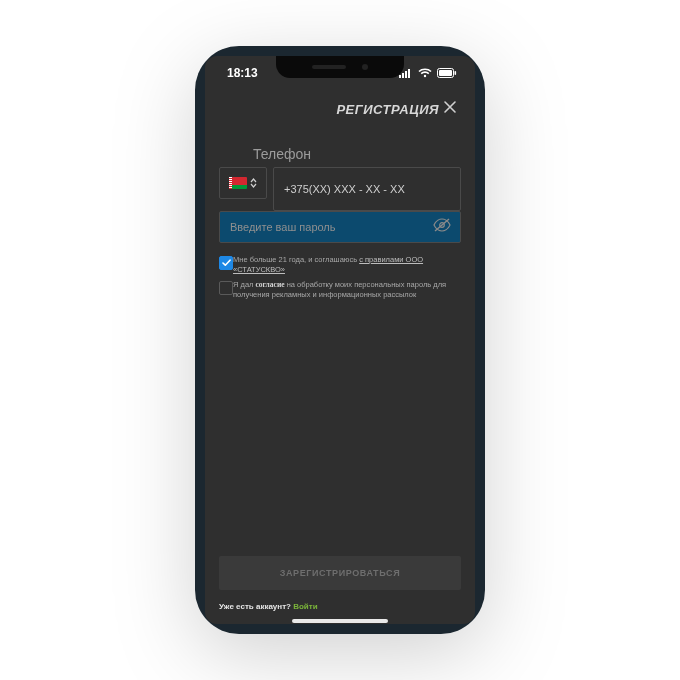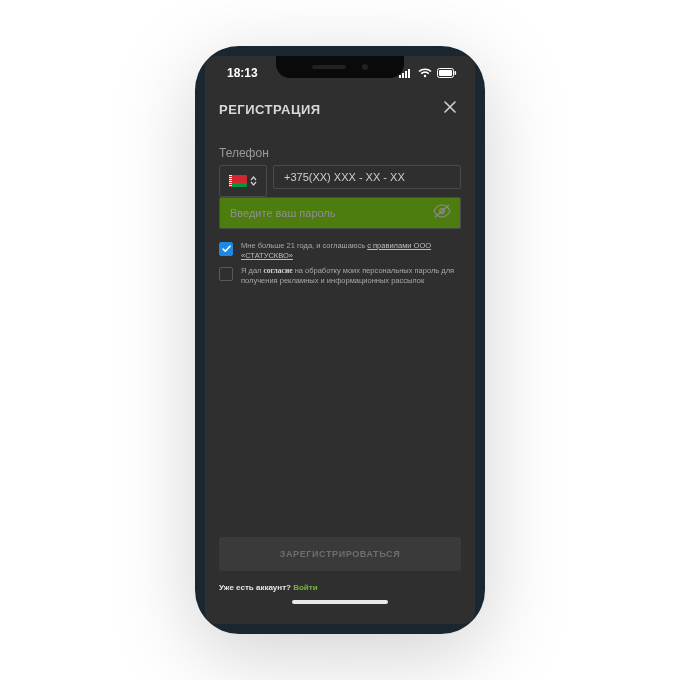--- a/index.html
+++ b/index.html
@@ -56,40 +56,42 @@
     font-size: 12px;
     font-weight: 600;
     position: relative;
     z-index: 20;
   }
   .status-right { display:flex; align-items:center; gap:5px; }
   .indicator svg { display:block; }
   .header {
     display: flex;
     align-items: center;
-    justify-content: space-between;
+    justify-content: flex-end;
     padding: 6px 14px 12px 14px;
     color: #d8d8d8;
+    font-style: italic;
   }
   .header-title {
     font-size: 13px;
     font-weight: 700;
     letter-spacing: 0.5px;
   }
   .close-btn {
     color: #d0d0d0;
     cursor: pointer;
     padding:4px;
   }
   .form { padding: 4px 14px; flex:1; }
   .label {
-    font-size: 12px;
+    font-size: 14px;
     color: #9b9b9b;
     margin-bottom: 5px;
     margin-top: 8px;
+    margin-left: 34px;
   }
   .phone-row { display:flex; gap:6px; }
   .country-select {
     width: 48px; height: 32px;
     border: 1px solid #4a4a4a;
     border-radius: 2px;
     display:flex; align-items:center; justify-content:center;
     gap:3px;
     background:#2f2f2f;
     cursor:pointer;
@@ -100,49 +102,49 @@
     position:relative;
     border-radius:1px;
   }
   .flag::before{
     content:"";
     position:absolute; left:0; top:0; bottom:0; width:3px;
     background: repeating-linear-gradient(#fff 0 1px, #d22730 1px 2px);
   }
   .chevrons { display:flex; flex-direction:column; line-height:0; }
   .phone-input {
-    flex:1; height:24px;
+    flex:1; height:44px;
     border:1px solid #4a4a4a;
     border-radius:2px;
     background:#2f2f2f;
     color:#e4e4e4;
     font-size:11px;
     padding:0 10px;
   }
   .phone-input::placeholder { color:#cfcfcf; }
   .password-wrap {
     position:relative;
     margin-bottom:12px;
   }
   .password-input {
     width:100%; height:32px;
     border:1px solid #4a4a4a;
     border-radius:2px;
-    background:#4d7c0f;
+    background:#0c4a6e;
     color:#e4e4e4;
     font-size:11px;
     padding:0 34px 0 10px;
   }
   .password-input::placeholder { color:#8f8f8f; }
   .eye-btn {
     position:absolute; right:6px; top:50%; transform:translateY(-50%);
     color:#8a8a8a; cursor:pointer; padding:4px;
   }
   .check-row {
-    display:flex; gap:8px;
+    display:flex; 
     margin-top:5px;
     align-items:flex-start;
   }
   .checkbox {
     width:14px; height:14px; flex:0 0 14px;
     border:1px solid #5a5a5a;
     border-radius:2px;
     display:flex; align-items:center; justify-content:center;
     cursor:pointer;
     margin-top:1px;
@@ -151,21 +153,21 @@
     background:#1e88e5;
     border-color:#1e88e5;
   }
   .check-text {
     font-size:7.5px;
     line-height:1.35;
     color:#a8a8a8;
   }
   .check-text .link { text-decoration:underline; color:#bdbdbd; }
   .check-text .bold { color:#d4d4d4; font-weight:600;font-family:Liberation Serif, serif; }
-  .bottom-area { padding: 0 14px 20px 14px; }
+  .bottom-area { padding: 0 14px 1px 14px; }
   .submit-btn {
     width:100%; height:34px;
     background:#3a3a3a;
     color:#6e6e6e;
     border:none;
     font-size:9px;
     letter-spacing:0.6px;
     font-weight:700;
     border-radius:2px;
     cursor:pointer;

